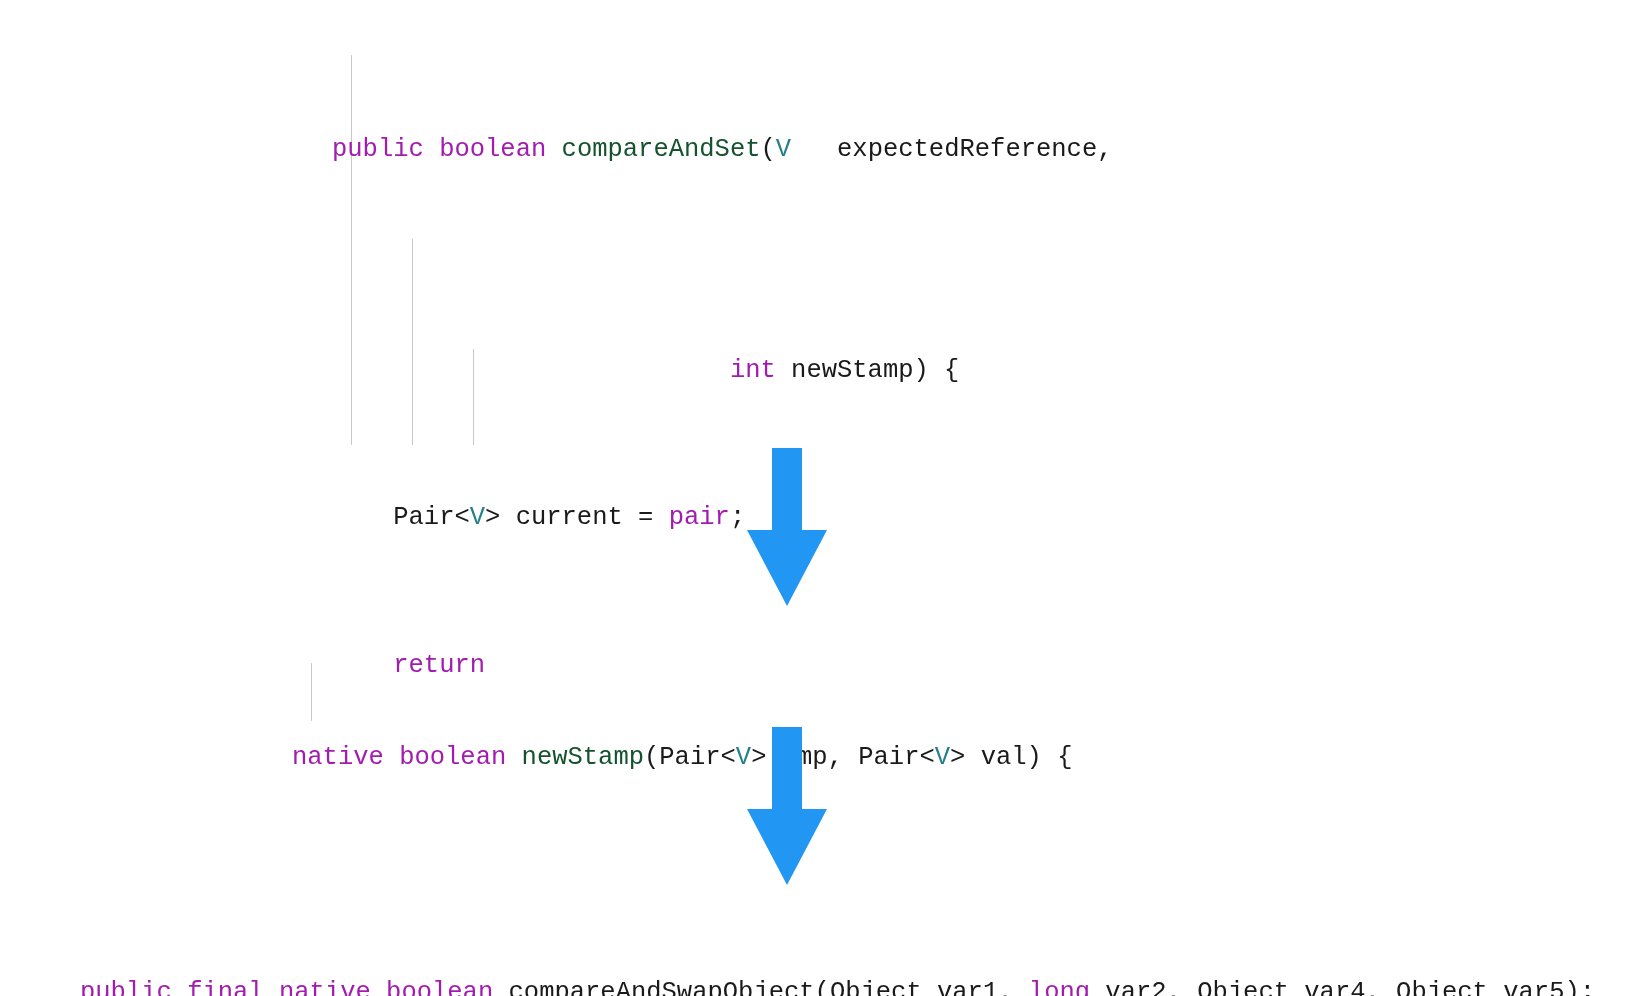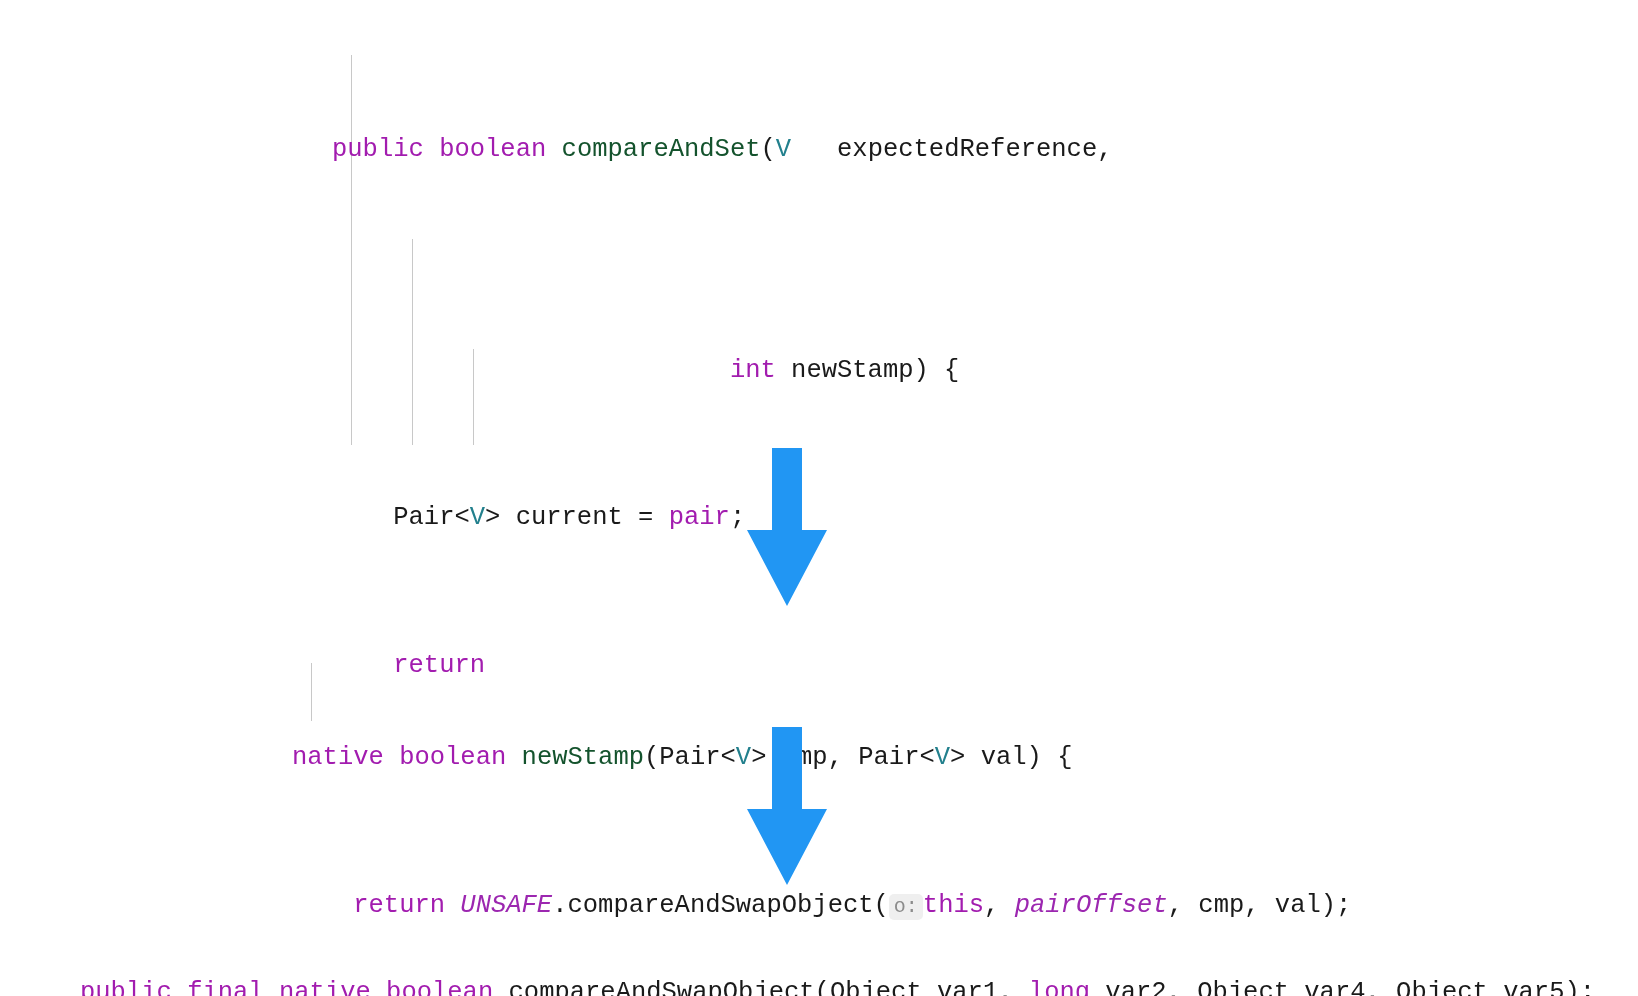--- a/index.html
+++ b/index.html
@@ -105,21 +105,20 @@
 </div>
 
 <svg class="arrow" id="arrow-1" viewBox="0 0 86 158">
   <polygon points="28,0 58,0 58,82 83,82 43,158 3,82 28,82" fill="#2196f3"></polygon>
 </svg>
 
 <div class="code-block" id="block-2">
 
   <div class="code-line"><span class="kw">native</span><span class="pln"> </span><span class="kw">boolean</span><span class="pln"> </span><span class="mth">newStamp</span><span class="pln">(Pair&lt;</span><span class="typ">V</span><span class="pln">&gt; cmp, Pair&lt;</span><span class="typ">V</span><span class="pln">&gt; val) {</span></div>
 
-  <div class="code-line"><span class="pln">    </span><span class="kw">return</span><span class="pln"> </span><span class="stat">UNSAFE</span><span class="pln">.compareAndSwapObject(</span><span class="hint">o:</span><span class="kw">this</span><span class="pln">, </span><span class="stat">pairOffset</span><span class="pln">, cmp, val);</span></div>
 
   
 </div>
 
 <svg class="arrow" id="arrow-2" viewBox="0 0 86 158">
   <polygon points="28,0 58,0 58,82 83,82 43,158 3,82 28,82" fill="#2196f3"></polygon>
 </svg>
 
 <div class="code-block" id="block-3">
   <div class="code-line"><span class="kw">public</span><span class="pln"> </span><span class="kw">final</span><span class="pln"> </span><span class="kw">native</span><span class="pln"> </span><span class="kw">boolean</span><span class="pln"> </span><span class="pln">compareAndSwapObject(Object var1, </span><span class="kw">long</span><span class="pln"> var2, Object var4, Object var5);</span></div>

